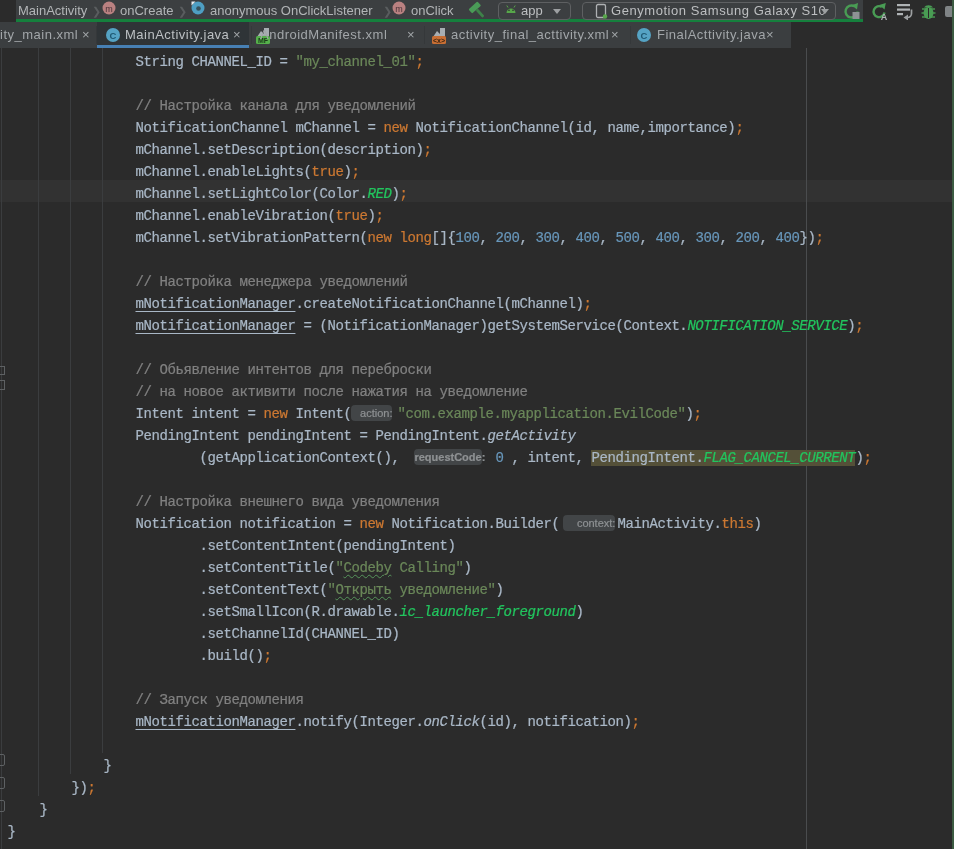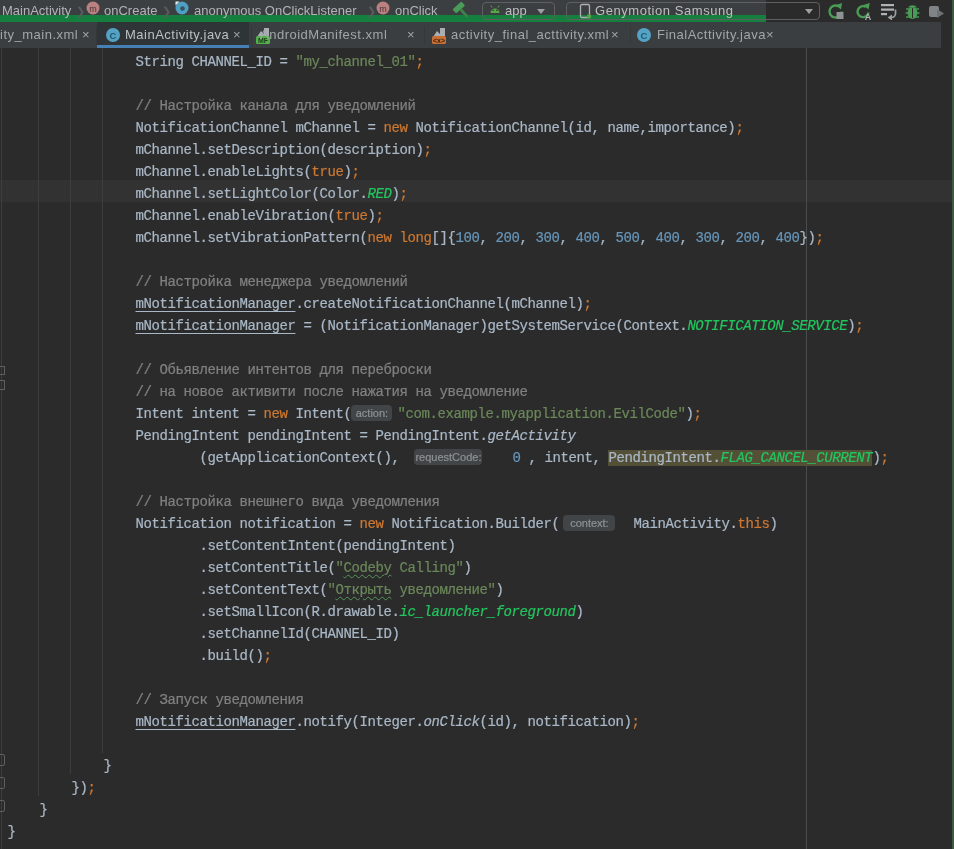--- a/index.html
+++ b/index.html
@@ -1,24 +1,24 @@
 <!DOCTYPE html>
 <html><head>
 <meta charset="utf-8">
 <style>
 * { margin:0; padding:0; box-sizing:border-box; }
 html,body { width:954px; height:849px; background:#2B2B2B; overflow:hidden;
   font-family:"Liberation Sans", sans-serif; }
 
-.nav { position:absolute; left:0; top:0; width:766px; height:22px; background:#3C3F41;
-  border-bottom:7px solid #15803d; }
+.nav { position:absolute; left:16px; top:0; width:847px; height:22px; background:#3C3F41;
+  border-bottom:3px solid #15803d; }
 .nav .bc { position:absolute; top:0; height:22px; line-height:22px; font-size:13px; color:#B2B5B7; }
 .nav .sep { position:absolute; top:0; height:22px; line-height:22px; font-size:11px; color:#5A5D5F; }
 
-.tabs { position:absolute; left:0; top:22px; width:941px; height:26px; background:#3B3E40; }
+.tabs { position:absolute; left:0; top:22px; width:791px; height:26px; background:#3B3E40; }
 .tab { position:absolute; top:0; height:26px; line-height:25px; font-size:13px; letter-spacing:0.5px; color:#A2A6A9; }
 .tabsel { position:absolute; left:97px; top:0; width:152px; height:26px; background:#2F3437; }
 .tabsel .bar { position:absolute; left:0; bottom:0; width:100%; height:3px; background:#4780B4; }
 .tsep { position:absolute; top:4px; width:1px; height:18px; background:#35383A; }
 
 .ed { position:absolute; left:0; top:48px; width:954px; height:801px; background:#2B2B2B; }
 .curline { position:absolute; left:0; top:132px; width:954px; height:22px; background:#323232; }
 .vg { position:absolute; width:1px; background:#3B3D3F; top:0; }
 .margin { position:absolute; left:806px; top:0; width:1px; height:801px; background:#4A4C4E; }
 pre.code { position:absolute; left:7.5px; top:3px; font-family:"Liberation Mono", monospace;
@@ -26,21 +26,21 @@
 .k { color:#CC7832; }
 .s { color:#6A8759; }
 .d { color:#6897BB; }
 .c { color:#808080; }
 .p { color:#22c55e; font-style:italic; }
 .it { font-style:italic;text-align:center; }
 .ul { text-decoration:underline; text-underline-offset:3px; text-decoration-thickness:1px; }
 .sq { text-decoration:underline wavy #56955B; text-underline-offset:2px; text-decoration-thickness:1px; }
 .hint { display:inline-block; font-family:"Liberation Sans",sans-serif; font-size:11px;
   letter-spacing:0; background:#424547; color:#8E9193; border-radius:4px; height:16px;
-  line-height:16px; text-align:center; vertical-align:1px; }
+  line-height:16px; text-align:right; vertical-align:1px; }
 .sel { background:#545038; }
 .fold { position:absolute; border:1px solid #5E6163; background:transparent; }
 </style>
 </head>
 <body>
 <div class="nav" id="nav">
   <span class="bc" style="left:2px;">MainActivity</span>
   <span class="sep" style="left:76px;">❯</span>
   <svg style="position:absolute;left:86px;top:1px;" width="14" height="14">
       <circle cx="7" cy="7" r="6.5" fill="#BA8181"></circle>
@@ -178,24 +178,24 @@
                 mChannel.setVibrationPattern(<span class="k">new long</span>[]{<span class="d">100</span>, <span class="d">200</span>, <span class="d">300</span>, <span class="d">400</span>, <span class="d">500</span>, <span class="d">400</span>, <span class="d">300</span>, <span class="d">200</span>, <span class="d">400</span>})<span class="k">;</span>
 
                 <span class="c">// Настройка менеджера уведомлений</span>
                 <span class="ul">mNotificationManager</span>.createNotificationChannel(mChannel)<span class="k">;</span>
                 <span class="ul">mNotificationManager</span> = (NotificationManager)getSystemService(Context.<span class="p">NOTIFICATION_SERVICE</span>)<span class="k">;</span>
 
                 <span class="c">// Обьявление интентов для переброски</span>
                 <span class="c">// на новое активити после нажатия на уведомление</span>
                 Intent intent = <span class="k">new</span> Intent(<span class="hint" style="width:41px;margin:0 5px 0 0;">action:</span><span class="s">"com.example.myapplication.EvilCode"</span>)<span class="k">;</span>
                 PendingIntent pendingIntent = PendingIntent.<span class="it">getActivity</span>
-                        (getApplicationContext(), <span class="hint" style="width:68px;margin:0 30px 0 7px;">requestCode:</span><span class="d">0</span> , intent, <span class="sel">PendingIntent.<span class="p">FLAG_CANCEL_CURRENT</span></span>)<span class="k">;</span>
+                        (getApplicationContext(), <span class="hint" style="width:68px;margin:0 13px 0 7px;font-weight:bold;">requestCode:</span><span class="d">0</span> , intent, <span class="sel">PendingIntent.<span class="p">FLAG_CANCEL_CURRENT</span></span>)<span class="k">;</span>
 
                 <span class="c">// Настройка внешнего вида уведомления</span>
-                Notification notification = <span class="k">new</span> Notification.Builder(<span class="hint" style="width:52px;margin:0 18px 0 4px;">context:</span>MainActivity.<span class="k">this</span>)
+                Notification notification = <span class="k">new</span> Notification.Builder(<span class="hint" style="width:52px;margin:0 2px 0 4px;">context:</span>MainActivity.<span class="k">this</span>)
                         .setContentIntent(pendingIntent)
                         .setContentTitle(<span class="s">"<span class="sq">Codeby</span> Calling"</span>)
                         .setContentText(<span class="s">"<span class="sq">Открыть</span> уведомление"</span>)
                         .setSmallIcon(R.drawable.<span class="p">ic_launcher_foreground</span>)
                         .setChannelId(CHANNEL_ID)
                         .build()<span class="k">;</span>
 
                 <span class="c">// Запуск уведомления</span>
                 <span class="ul">mNotificationManager</span>.notify(Integer.<span class="it">onClick</span>(id), notification)<span class="k">;</span>
 

